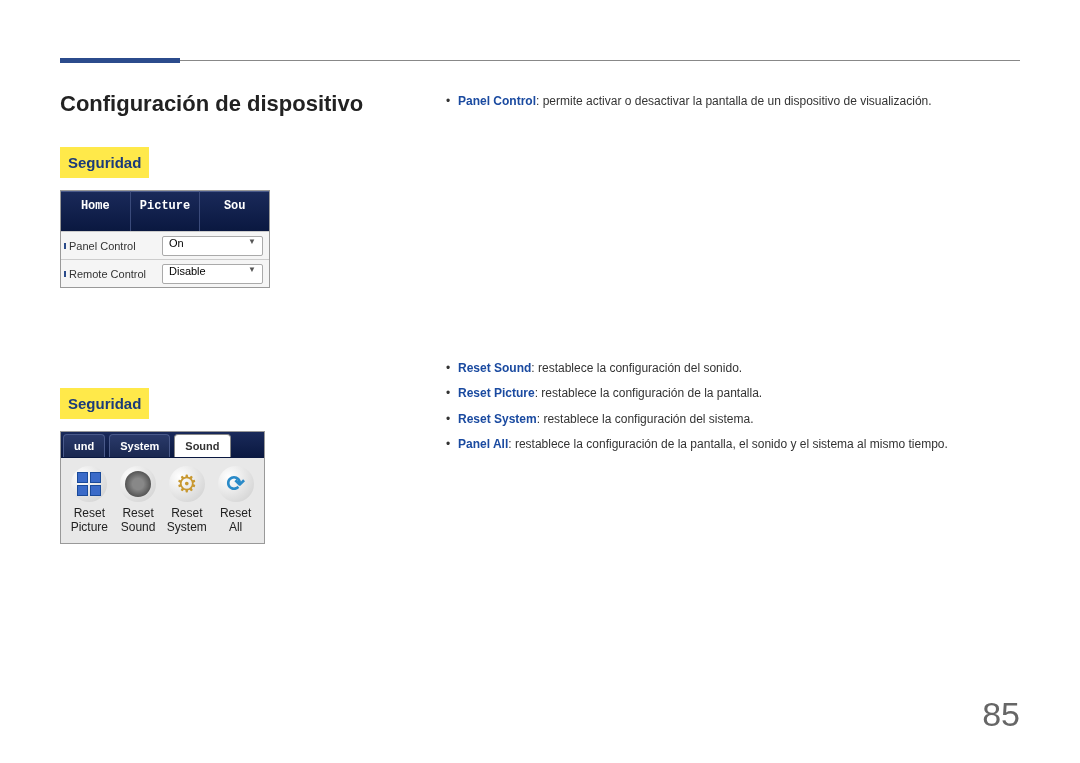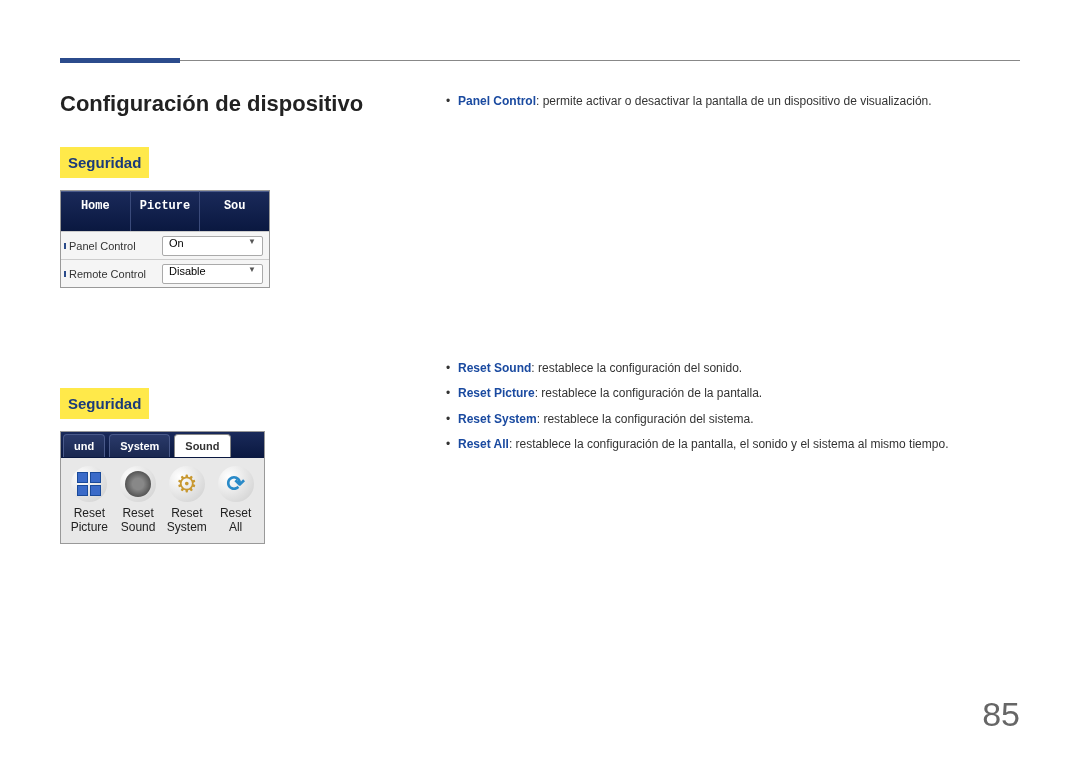--- a/index.html
+++ b/index.html
@@ -142,20 +142,20 @@
       <div class="right-section-1">
         <ul class="bullet-list">
           <li><span class="term">Panel Control</span><span>: permite activar o desactivar la pantalla de un dispositivo de visualización.</span></li>
         </ul>
       </div>
       <div class="right-section-2">
         <ul class="bullet-list">
           <li><span class="term">Reset Sound</span><span>: restablece la configuración del sonido.</span></li>
           <li><span class="term">Reset Picture</span><span>: restablece la configuración de la pantalla.</span></li>
           <li><span class="term">Reset System</span><span>: restablece la configuración del sistema.</span></li>
-          <li><span class="term">Reset All</span><span>: restablece la configuración de la pantalla, el sonido y el sistema al mismo tiempo.</span></li>
+          <li><span class="term">Panel All</span><span>: restablece la configuración de la pantalla, el sonido y el sistema al mismo tiempo.</span></li>
         </ul>
       </div>
     </div>
   </div>
 </div>
 
 <div class="page-number">85</div>
 
 </body></html>

